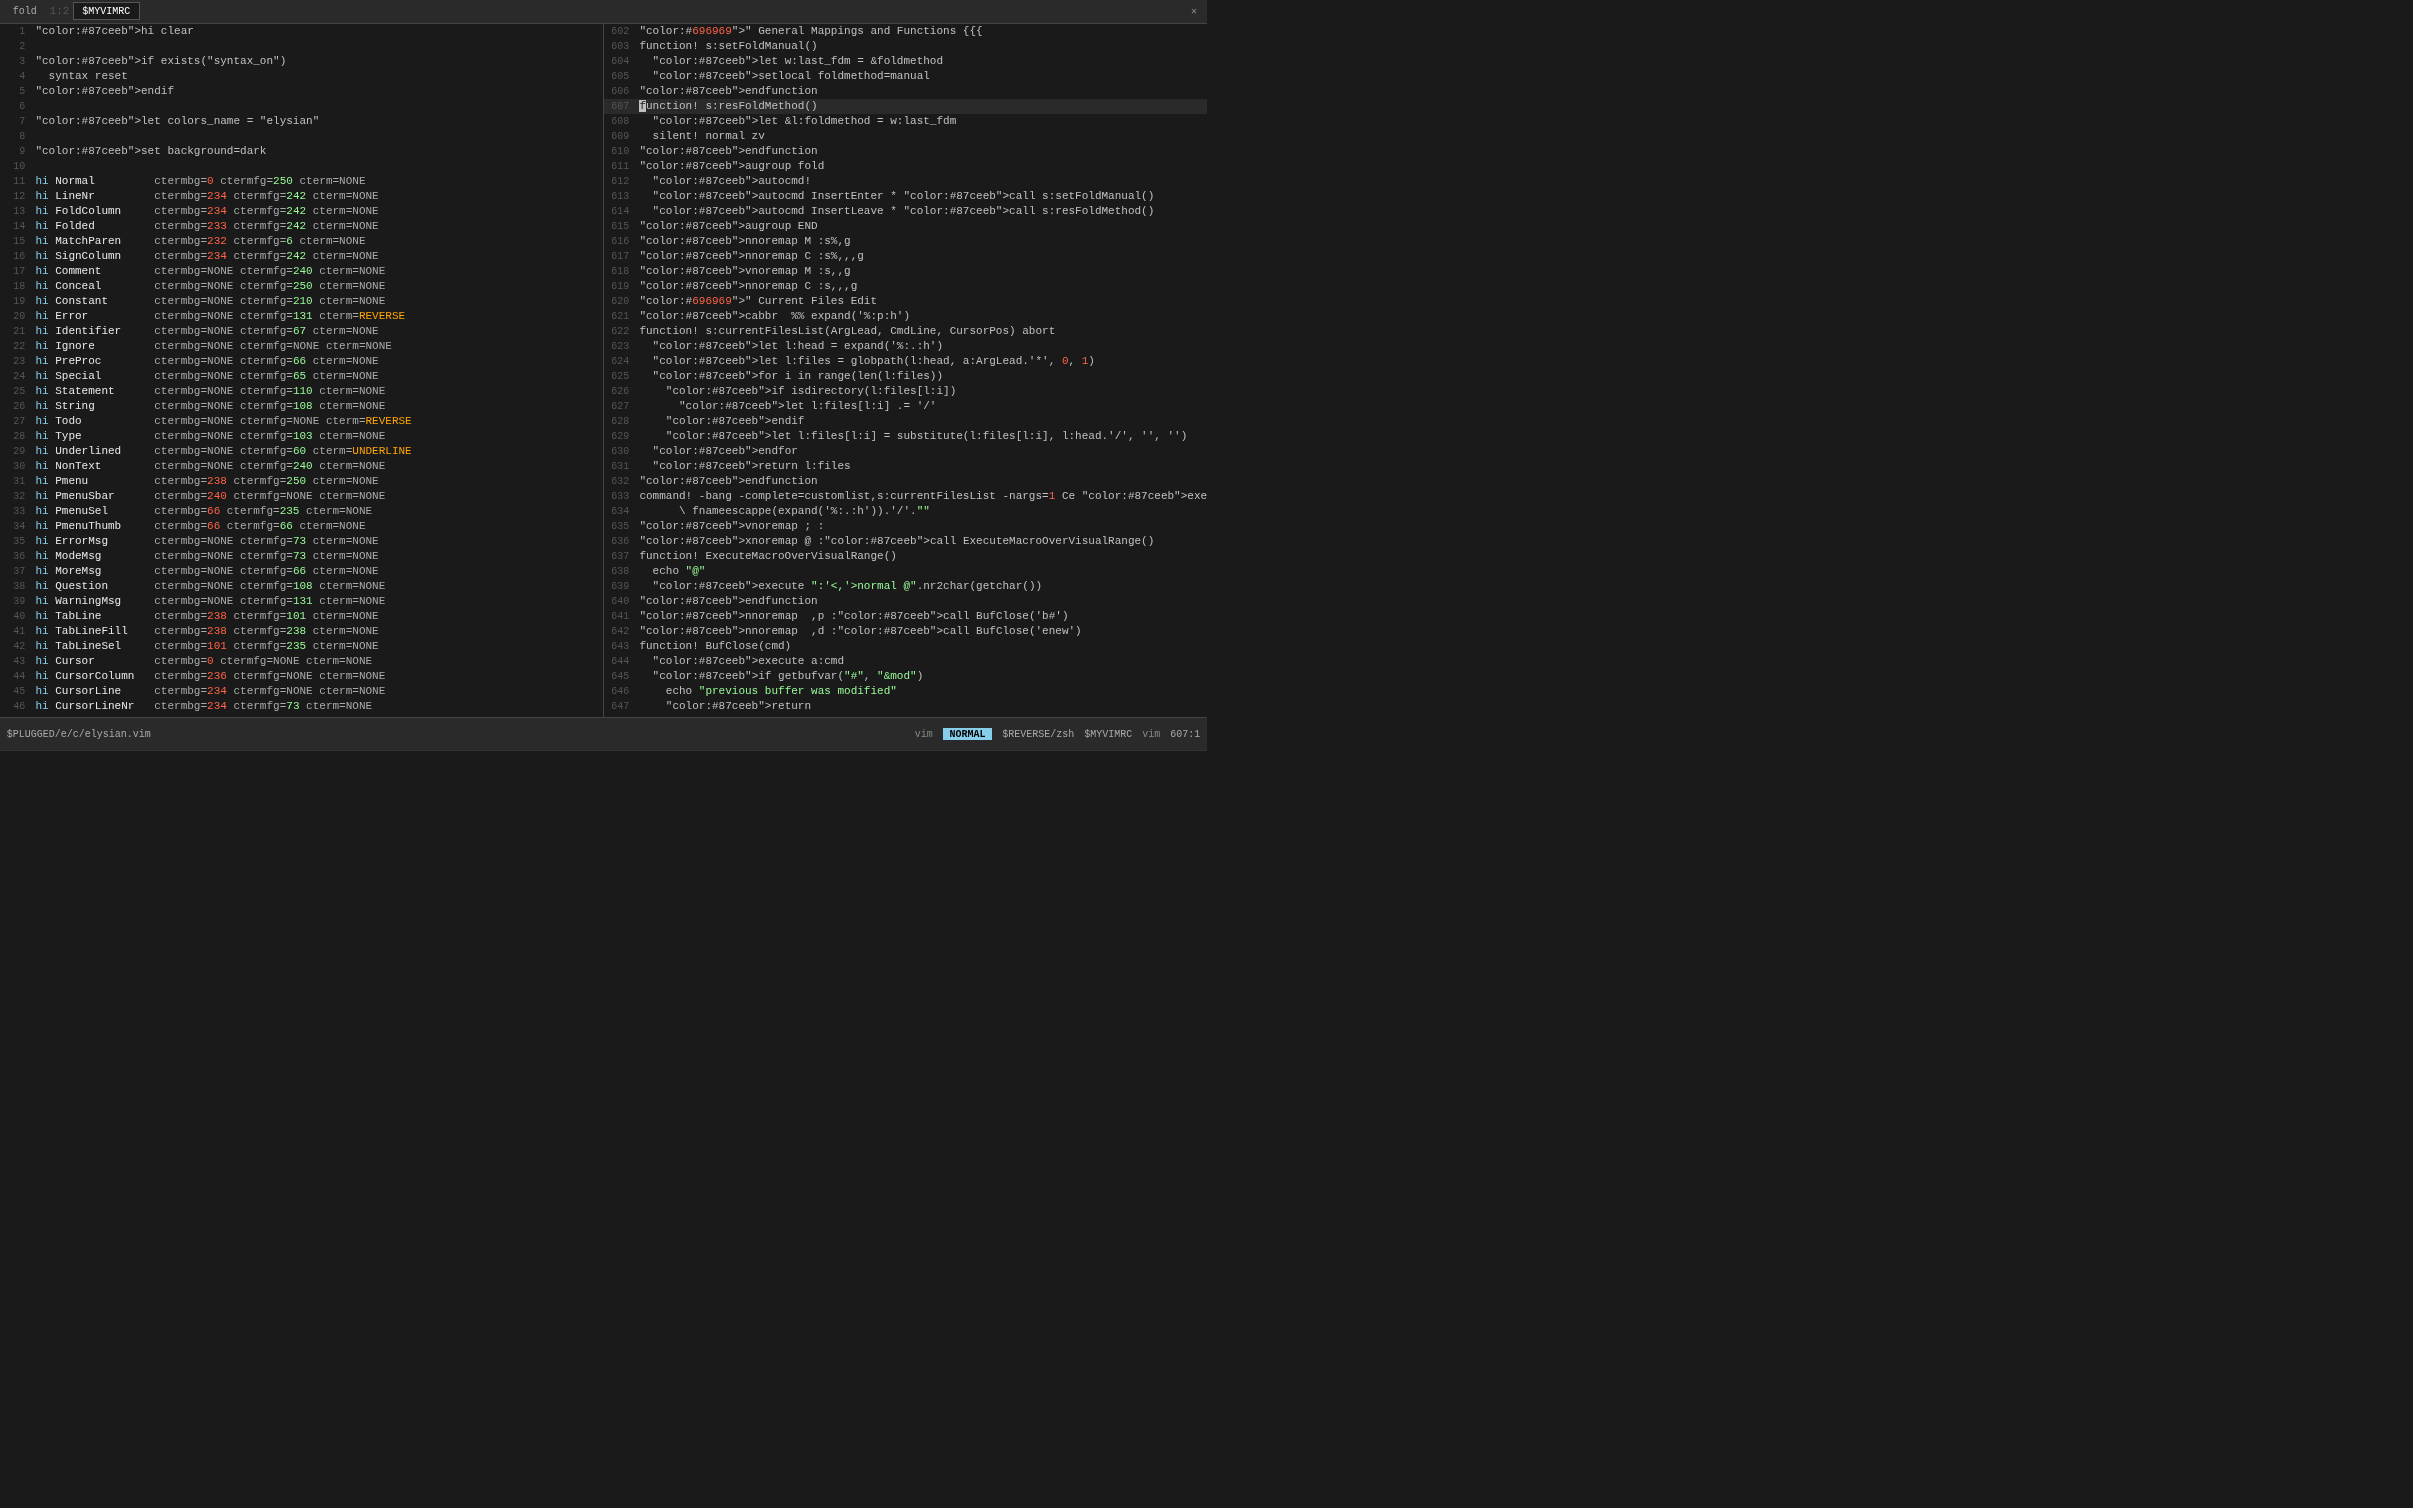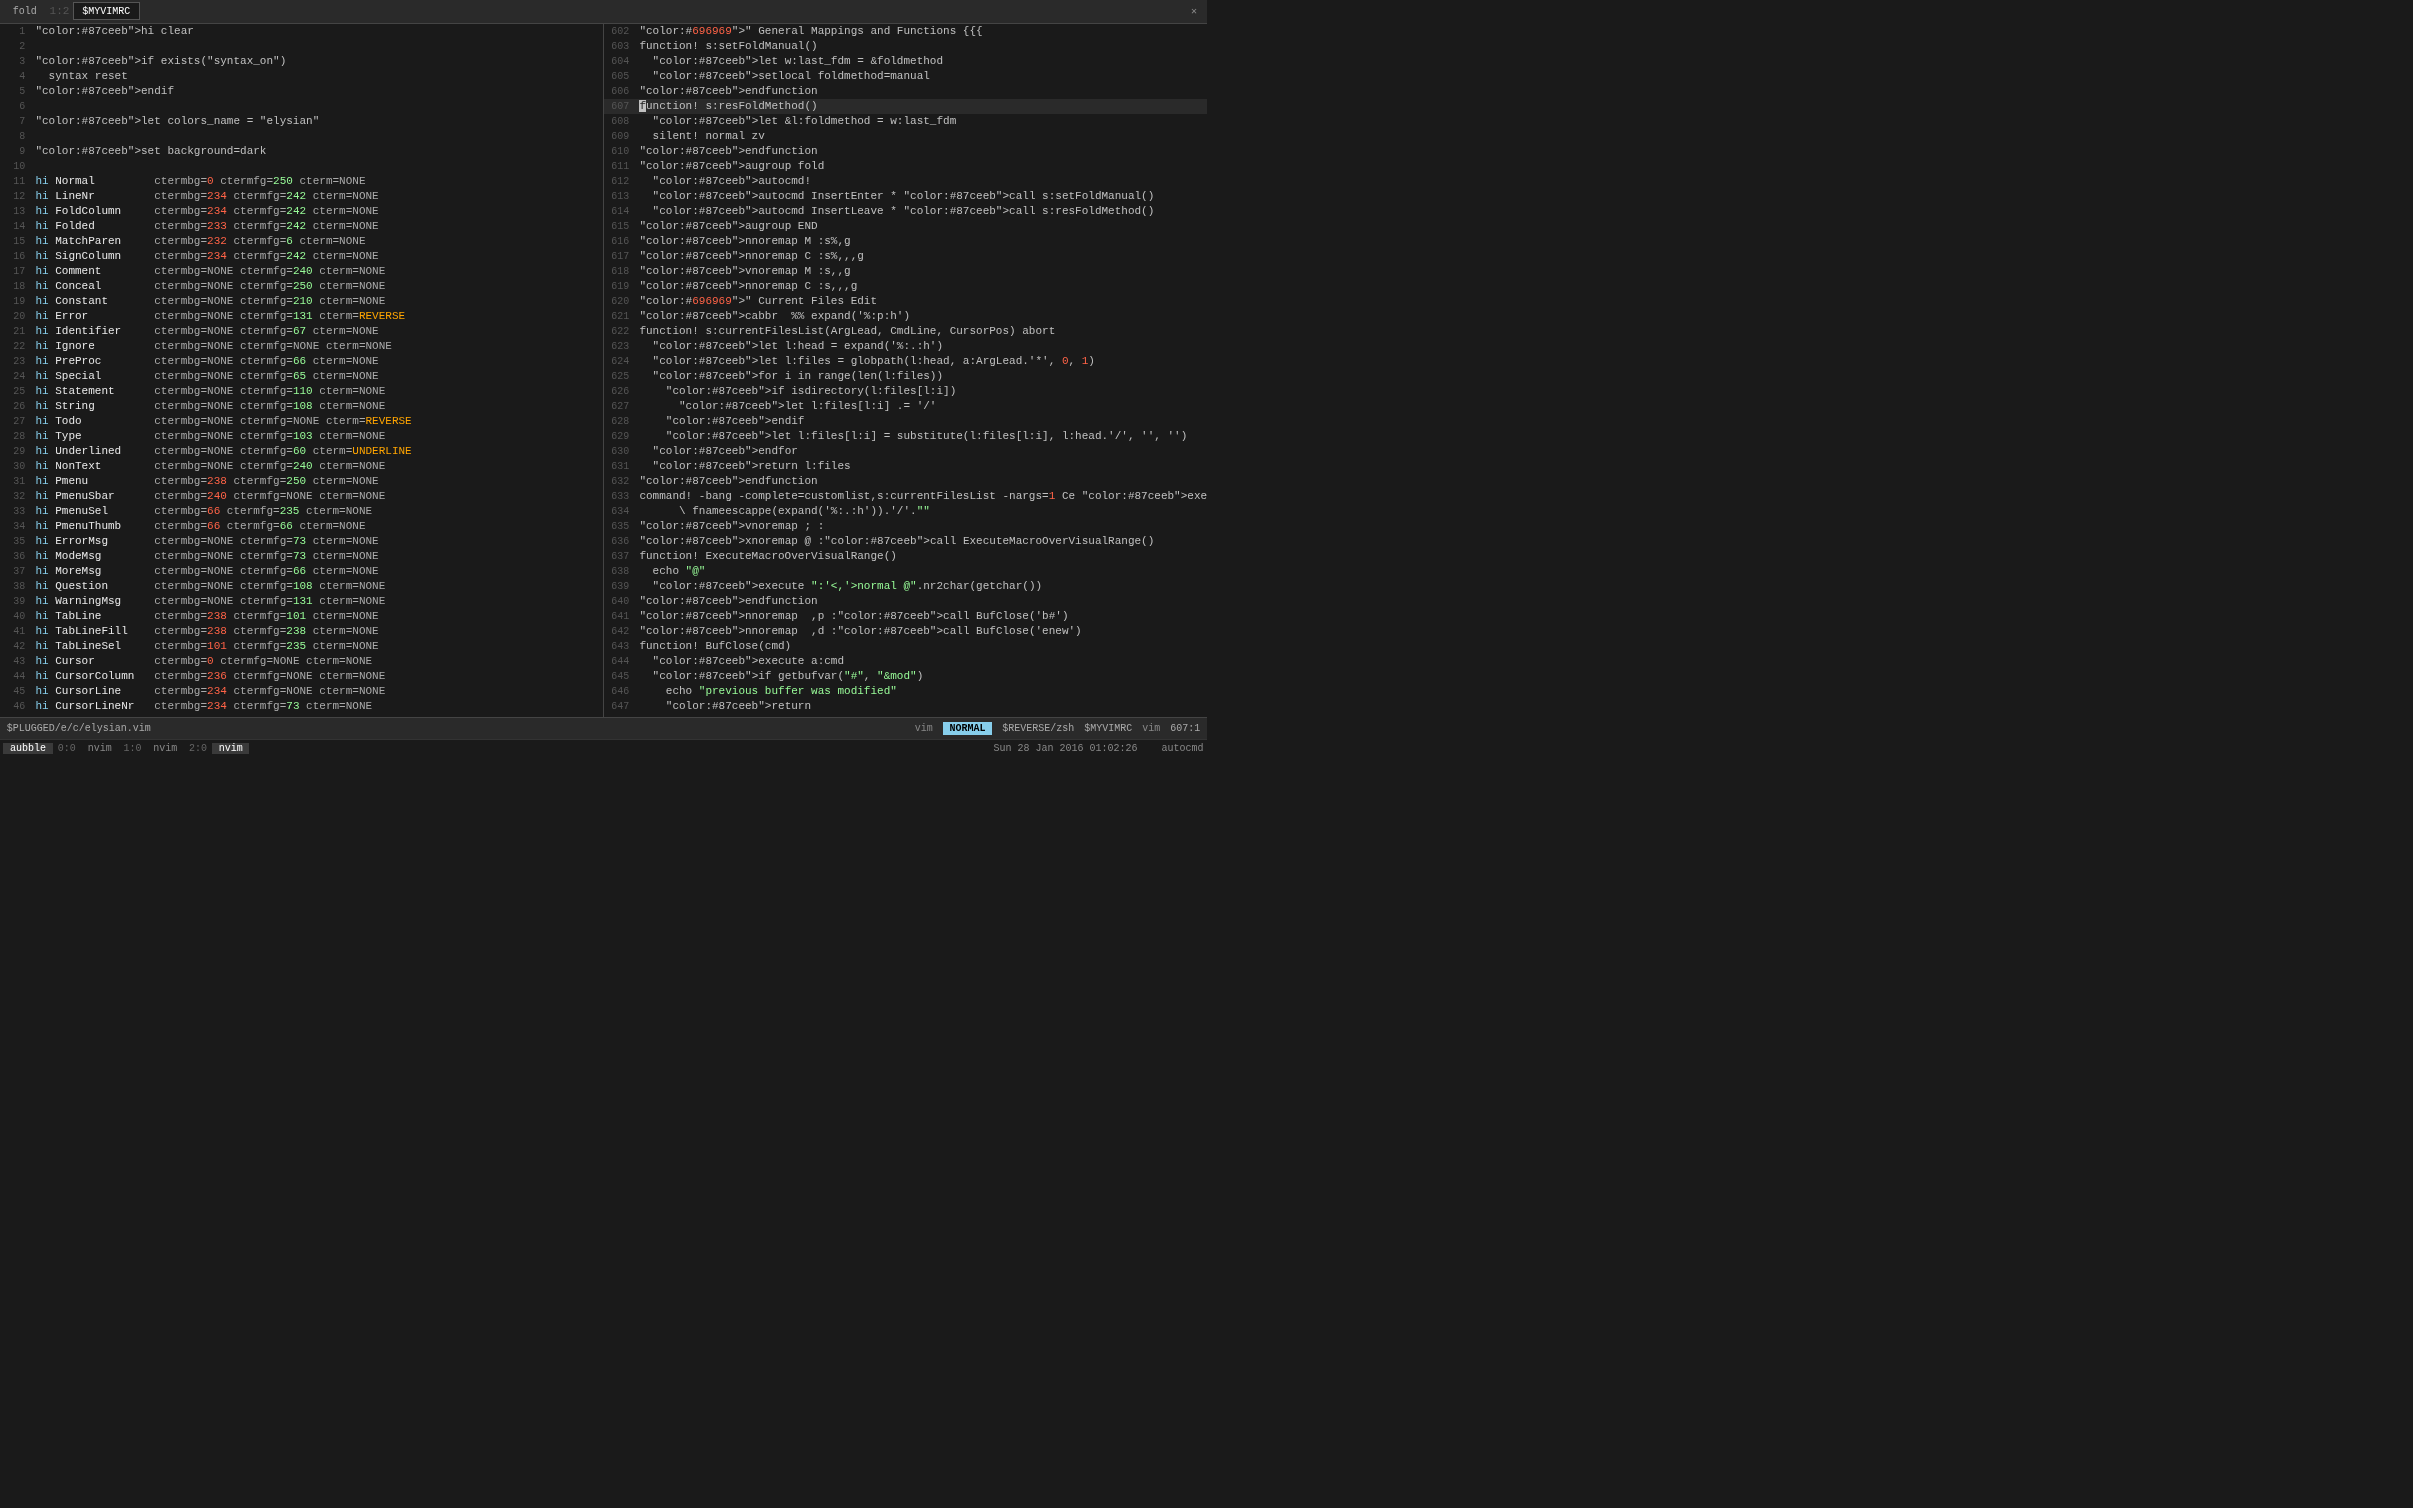--- a/index.html
+++ b/index.html
@@ -73,21 +73,21 @@
       user-select: none;
       font-size: 10px;
     }
     .line-content {
       flex: 1;
       padding-left: 3.4px;
     }
 
     
     .status-bar {
-      height: 22px;
+      height: 33px;
       background: #2a2a2a;
       display: flex;
       align-items: center;
       padding: 0 6.7px;
       font-size: 10px;
       color: #aaa;
       border-top: 0.8px solid #444;
       gap: 10px;
     }
     .status-bar .mode-normal {

